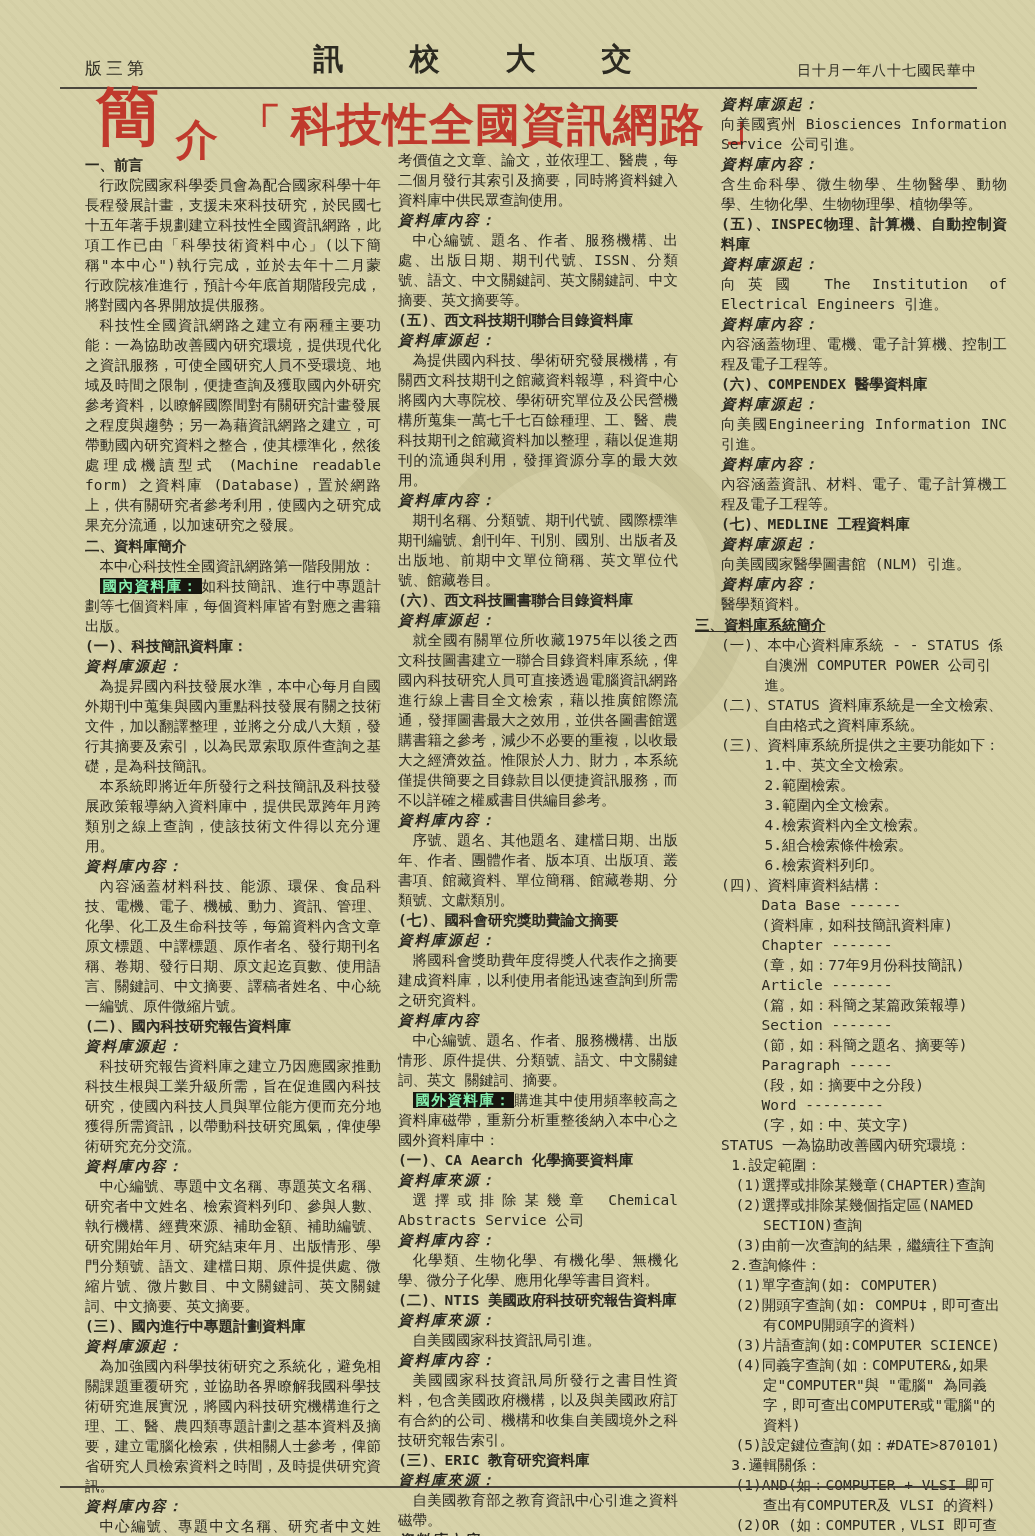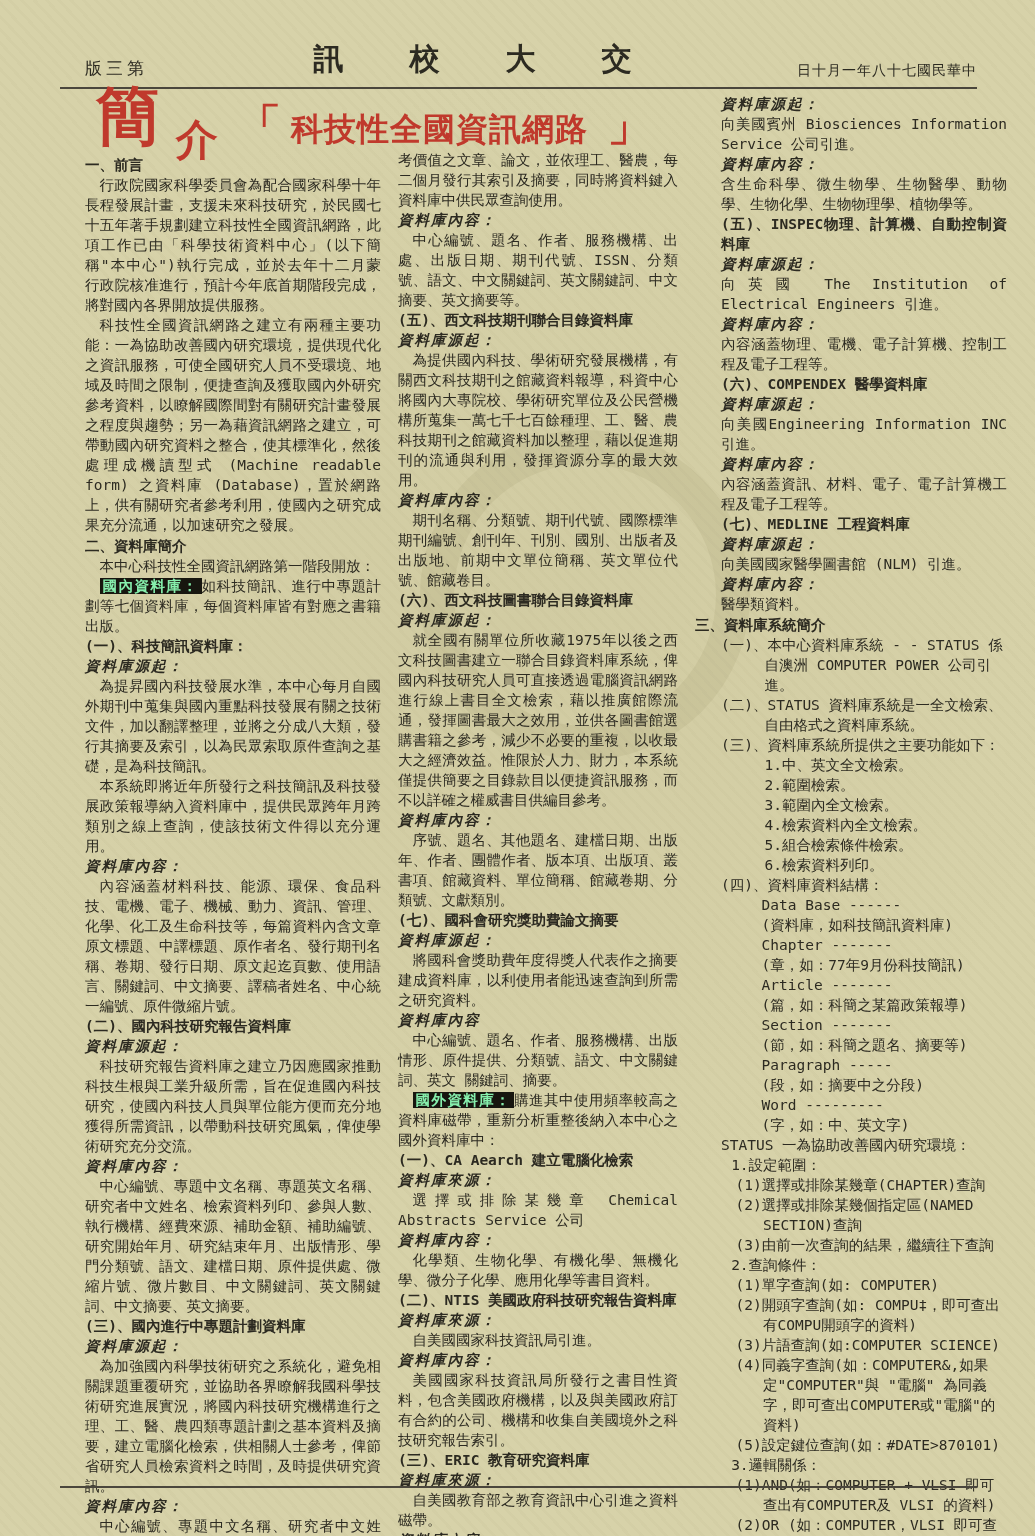--- a/index.html
+++ b/index.html
@@ -22,38 +22,38 @@
   .masthead { font-size:30px; font-weight:700; letter-spacing:24px; padding-left:24px; }
   .issue-date { font-size:14px; letter-spacing:1px; }
   
   .title-row {
     position:absolute; left:96px; top:84px; width:600px; height:70px;
     color:#c0392c; white-space:nowrap;
   }
   .t-large { font-size:64px; font-weight:900; line-height:1; display:inline-block; }
   .t-small { font-size:42px; font-weight:900; display:inline-block; transform:translateY(16px); margin-left:6px; }
   .t-bracket { font-size:44px; font-weight:700; display:inline-block; transform:translateY(2px); margin-left:10px; }
-  .t-main { font-size:32px; font-weight:900; letter-spacing:1px; display:inline-block; transform:translateY(2px); }
+  .t-main { font-size:45px; font-weight:900; letter-spacing:1px; display:inline-block; transform:translateY(2px); }
   
   .watermark {
     position:absolute; left:420px; top:430px; width:330px; height:330px;
     border:34px solid rgba(158,148,104,.16); border-radius:50%;
   }
   
   .content {
     position:absolute; left:85px; top:90px; right:28px; bottom:0;
     display:flex; gap:17px;
   }
   .col { font-size:14.5px; line-height:20px; text-align:justify; }
   .col1 { width:296px; padding-top:64px; }
   .col2 { width:280px; padding-top:60px; }
   .col3 { width:312px; padding-top:4px; padding-left:26px; }
   .blk { margin:0; }
   .sec { font-weight:700; margin-top:1px; }
-  .col3 .sec { margin-left:-26px; }
+  .col3 .sec { margin-left:-26px;text-decoration:underline; }
   .sub { font-weight:700; }
   .lbl { font-weight:700; letter-spacing:2px; font-style:italic; }
   .ind { text-indent:1em; }
   .tag {
     background:#17160f; color:#86efac; padding:0 3px; font-weight:700;
     letter-spacing:1px;
   }
   .tree { margin-left:2.8em; text-align:left; }
   .n1  { margin-left:.7em; padding-left:1.1em; text-indent:-1.1em; text-align:left; }
   .n1a { margin-left:3em; text-align:left; }
@@ -124,21 +124,21 @@
         <div class="blk lbl">資料庫源起：</div>
         <div class="blk p ind">就全國有關單位所收藏1975年以後之西文科技圖書建立一聯合目錄資料庫系統，俾國內科技研究人員可直接透過電腦資訊網路進行線上書目全文檢索，藉以推廣館際流通，發揮圖書最大之效用，並供各圖書館選購書籍之參考，減少不必要的重複，以收最大之經濟效益。惟限於人力、財力，本系統僅提供簡要之目錄款目以便捷資訊服務，而不以詳確之權威書目供編目參考。</div>
         <div class="blk lbl">資料庫內容：</div>
         <div class="blk p ind">序號、題名、其他題名、建檔日期、出版年、作者、團體作者、版本項、出版項、叢書項、館藏資料、單位簡稱、館藏卷期、分類號、文獻類別。</div>
         <div class="blk sub">(七)、國科會研究獎助費論文摘要</div>
         <div class="blk lbl">資料庫源起：</div>
         <div class="blk p ind">將國科會獎助費年度得獎人代表作之摘要建成資料庫，以利使用者能迅速查詢到所需之研究資料。</div>
         <div class="blk lbl">資料庫內容</div>
         <div class="blk p ind">中心編號、題名、作者、服務機構、出版情形、原件提供、分類號、語文、中文關鍵詞、英文 關鍵詞、摘要。</div>
         <div class="blk p ind"><span class="tag">國外資料庫：</span>購進其中使用頻率較高之資料庫磁帶，重新分析重整後納入本中心之國外資料庫中：</div>
-        <div class="blk sub">(一)、CA Aearch 建立電腦化檢索</div>
+        <div class="blk sub">(一)、CA Aearch 化學摘要資料庫</div>
         <div class="blk lbl">資料庫來源：</div>
         <div class="blk p ind">選擇或排除某幾章 Chemical Abstracts Service 公司</div>
         <div class="blk lbl">資料庫內容：</div>
         <div class="blk p ind">化學類、生物化學、有機化學、無機化學、微分子化學、應用化學等書目資料。</div>
         <div class="blk sub">(二)、NTIS 美國政府科技研究報告資料庫</div>
         <div class="blk lbl">資料庫來源：</div>
         <div class="blk p ind">自美國國家科技資訊局引進。</div>
         <div class="blk lbl">資料庫內容：</div>
         <div class="blk p ind">美國國家科技資訊局所發行之書目性資料，包含美國政府機構，以及與美國政府訂有合約的公司、機構和收集自美國境外之科技研究報告索引。</div>
         <div class="blk sub">(三)、ERIC 教育研究資料庫</div>

